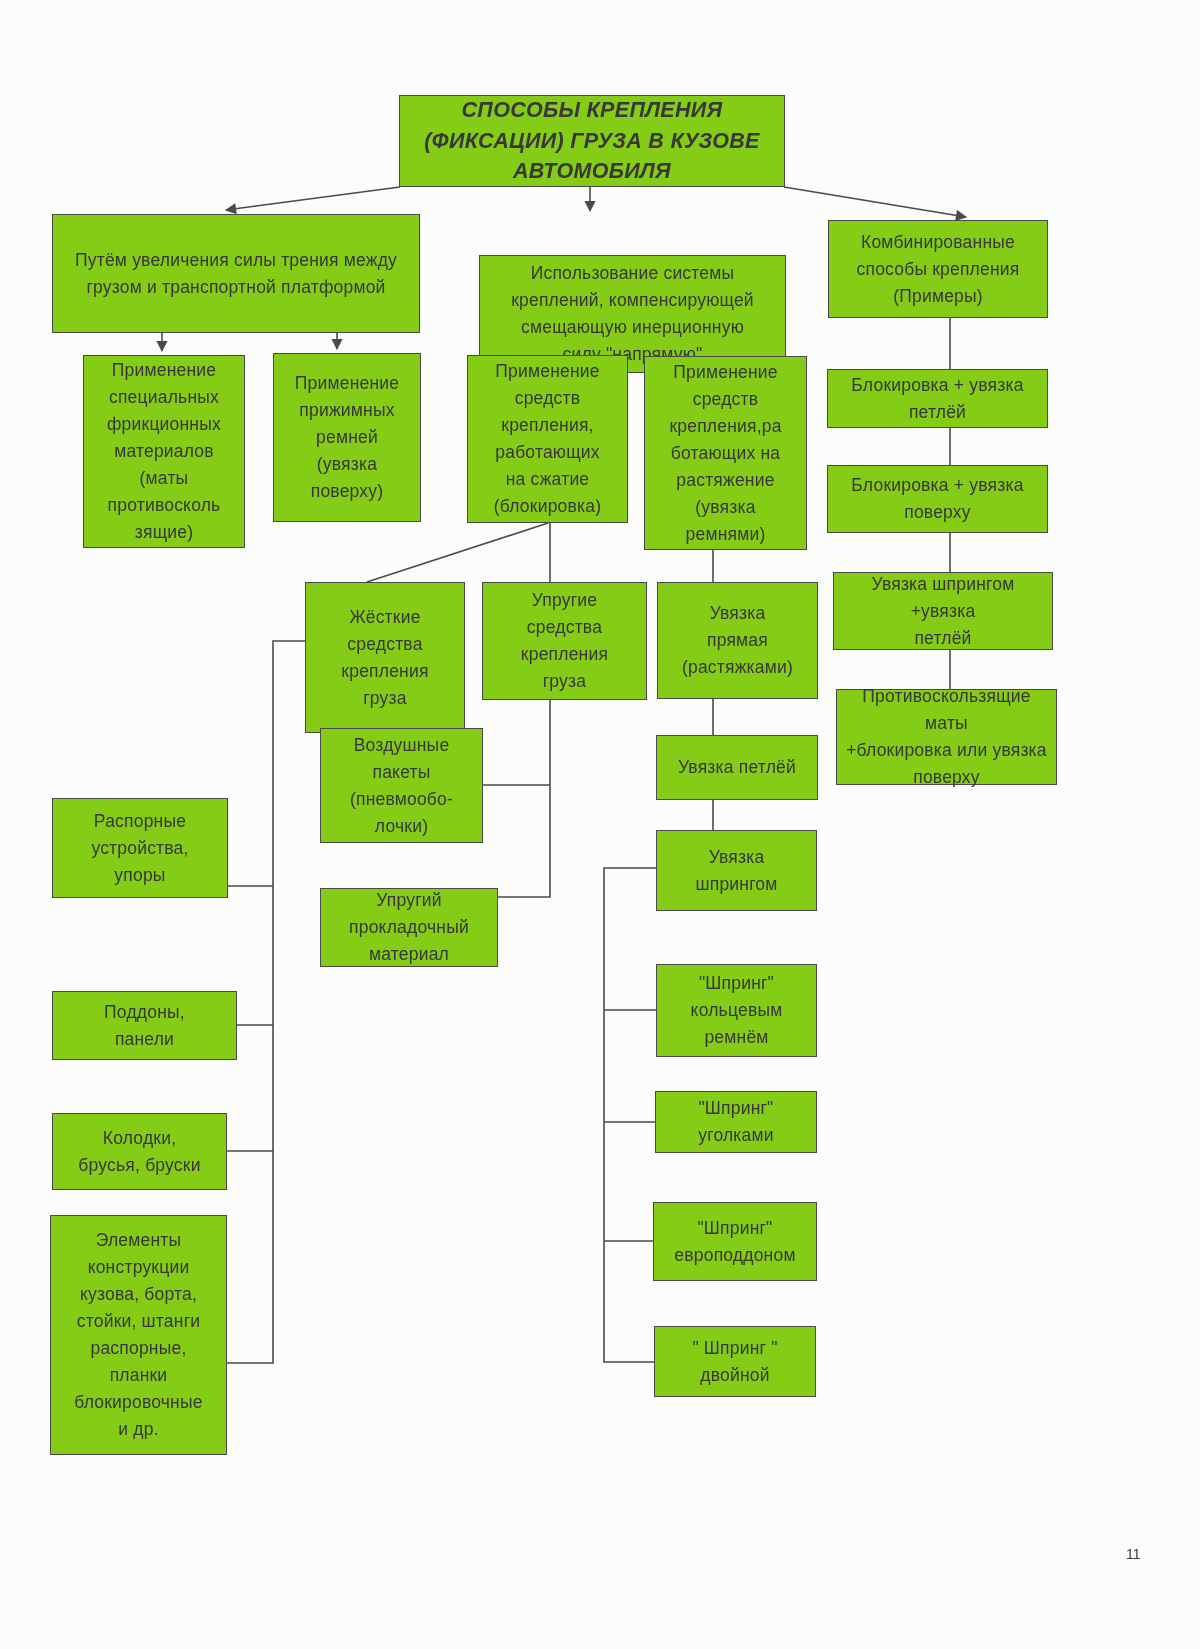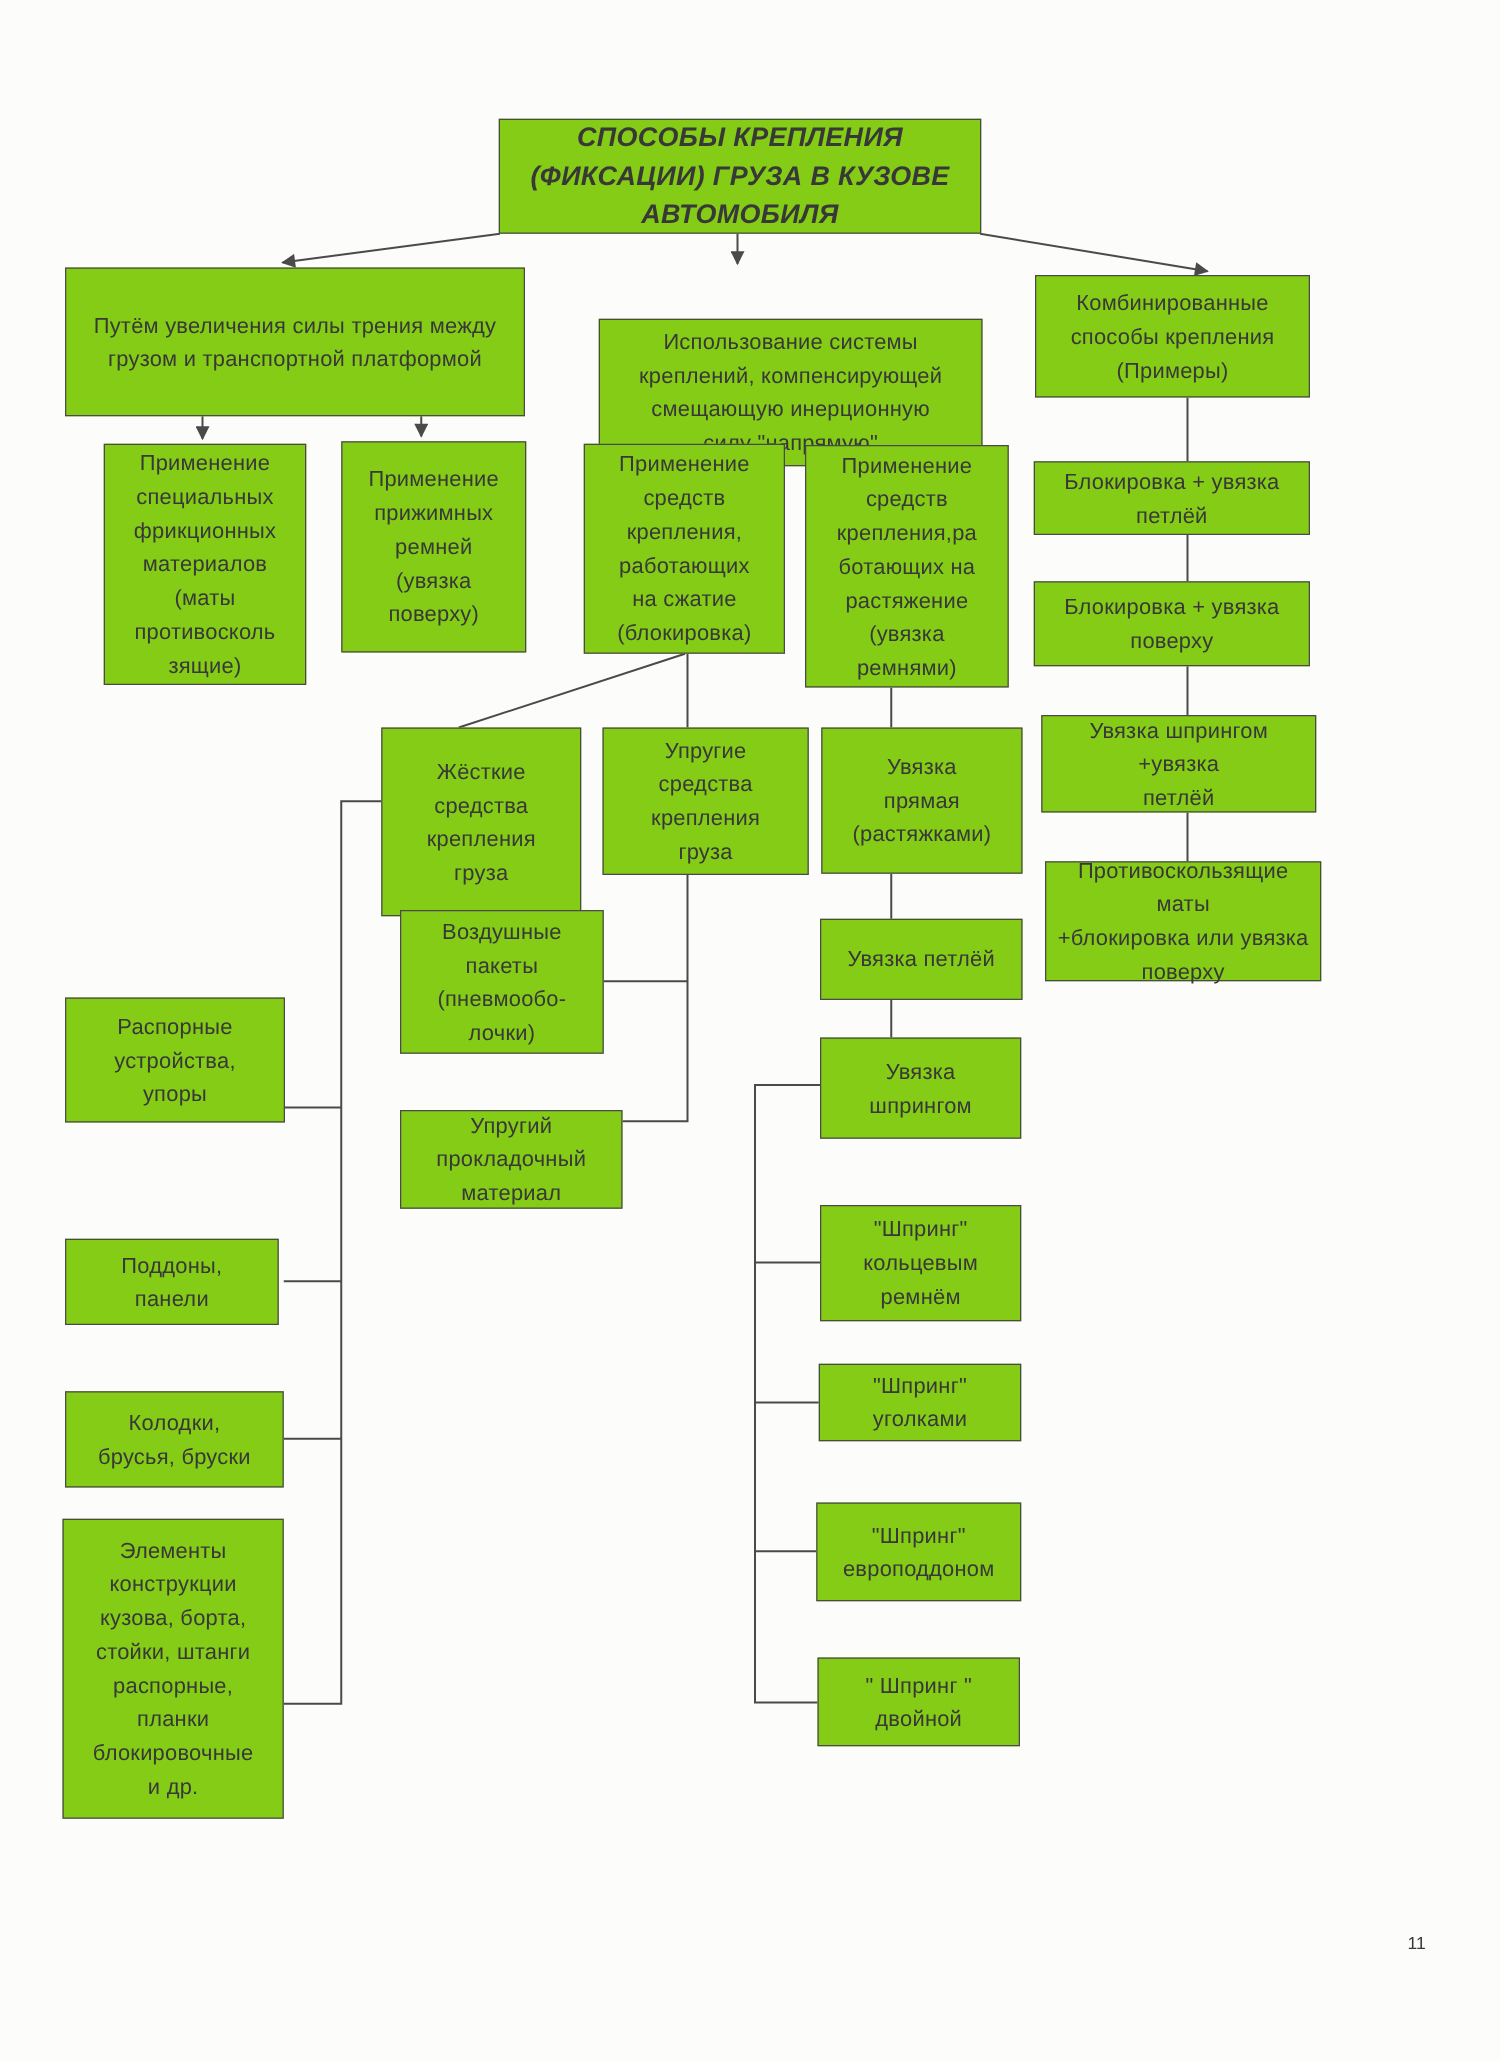--- a/index.html
+++ b/index.html
@@ -158,21 +158,21 @@
 ремнём</div>
       <div class="node" style="left: 655px; top: 1091px; width: 162px; height: 62px;">"Шпринг"
 уголками</div>
       <div class="node" style="left: 653px; top: 1202px; width: 164px; height: 79px;">"Шпринг"
 европоддоном</div>
       <div class="node" style="left: 654px; top: 1326px; width: 162px; height: 71px;">" Шпринг "
 двойной</div>
       <div class="node" style="left: 52px; top: 798px; width: 176px; height: 100px;">Распорные
 устройства,
 упоры</div>
-      <div class="node" style="left: 52px; top: 991px; width: 171px; height: 69px;">Поддоны,
+      <div class="node" style="left: 52px; top: 991px; width: 185px; height: 69px;">Поддоны,
 панели</div>
       <div class="node" style="left: 52px; top: 1113px; width: 175px; height: 77px;">Колодки,
 брусья, бруски</div>
       <div class="node" style="left: 50px; top: 1215px; width: 177px; height: 240px;">Элементы
 конструкции
 кузова, борта,
 стойки, штанги
 распорные,
 планки
 блокировочные

